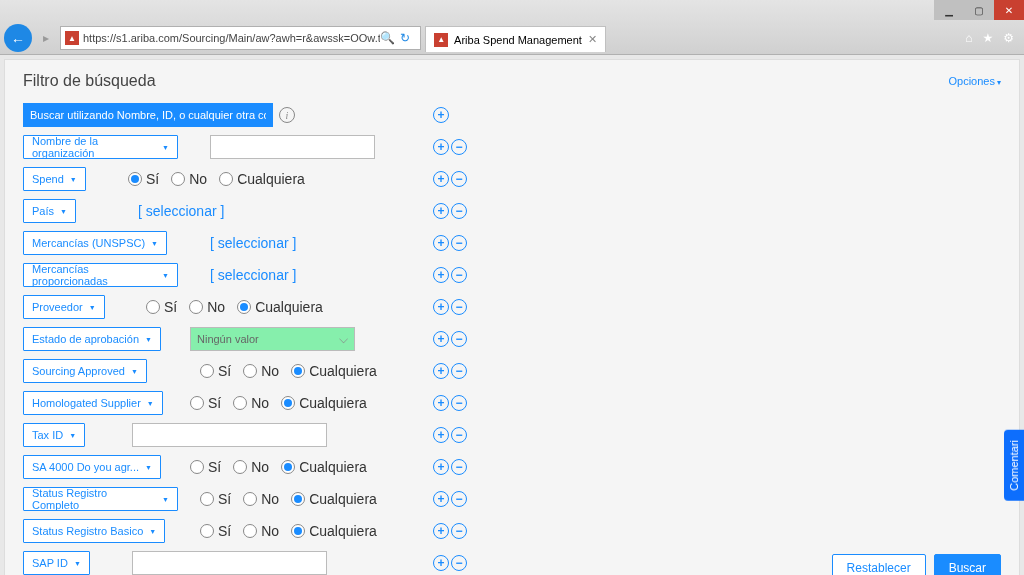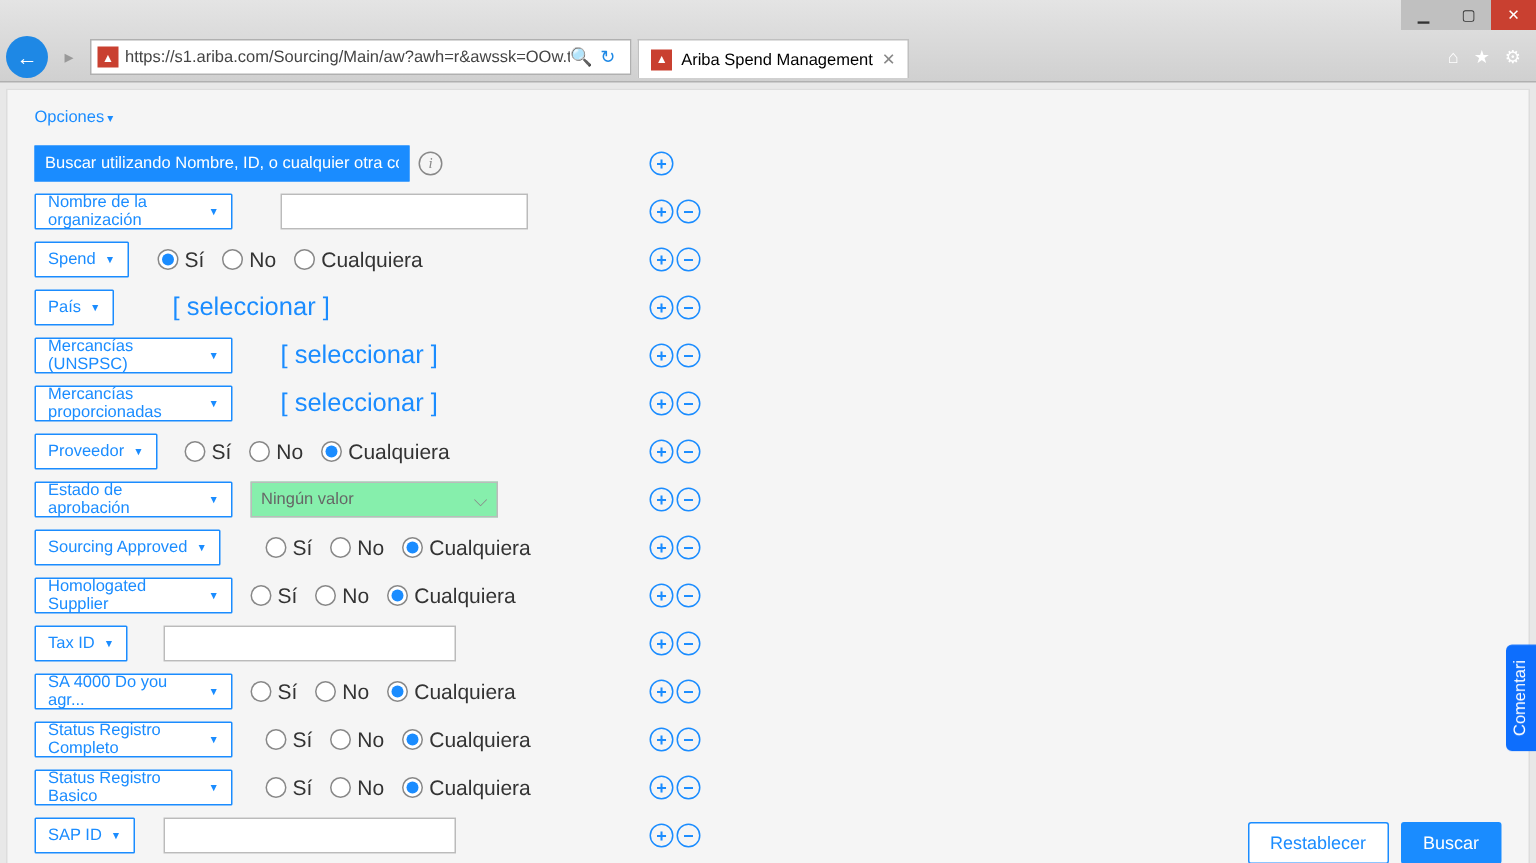--- a/index.html
+++ b/index.html
@@ -26,39 +26,39 @@
     .tab-close { color: #888; cursor: pointer; }
     
     
     .page { background: #f5f5f5; padding: 12px 18px; min-height: 490px; position: relative; border: 1px solid #ddd; margin: 4px; }
     .page-header { display: flex; justify-content: space-between; align-items: center; margin-bottom: 10px; }
     .page-title { font-size: 16px; color: #444; font-weight: normal; }
     .options-link { color: #1a8cff; font-size: 11px; cursor: pointer; }
     .options-link::after { content: '▾'; font-size: 8px; margin-left: 2px; }
     
     .filter-row { display: flex; align-items: center; height: 30px; margin-bottom: 2px; }
-    .filter-label-col { width: 132px; display: flex; }
+    .filter-label-col { width: 155px; display: flex; }
     .filter-input-col { display: flex; align-items: center; flex: 1; gap: 8px; }
     .filter-actions-col { width: 60px; display: flex; gap: 2px; position: absolute; left: 428px; }
     
     .filter-dropdown { display: inline-flex; align-items: center; border: 1px solid #1a8cff; color: #1a8cff; background: #fff; height: 24px; padding: 0 8px; cursor: pointer; font-size: 11px; border-radius: 1px; }
     .filter-dropdown::after { content: '▼'; font-size: 7px; margin-left: 6px; }
     
     .search-input { border: 1px solid #1a8cff; background: #1a8cff; color: #fff; height: 24px; padding: 0 6px; width: 250px; font-size: 11px; }
     .search-input::placeholder { color: #fff; }
     
     .text-input { border: 1px solid #bbb; background: #fff; height: 24px; padding: 0 6px; width: 165px; font-size: 11px; }
     .text-input-wide { width: 195px; }
     
     .select-input { border: 1px solid #bbb; background: #86efac; height: 24px; padding: 0 6px; width: 165px; font-size: 11px; display: flex; align-items: center; justify-content: space-between; cursor: pointer; color: #666; }
     .select-input::after { content: '⌵'; color: #888; font-size: 12px; }
     
     .info-icon { width: 16px; height: 16px; border: 1px solid #888; border-radius: 50%; display: flex; align-items: center; justify-content: center; color: #888; font-size: 10px; margin-left: 6px; cursor: pointer; font-style: italic; font-family: serif;}
     
-    .seleccionar { color: #1a8cff; font-size: 17px; cursor: pointer; }
+    .seleccionar { color: #1a8cff; font-size: 14px; cursor: pointer; }
     
     .radio-group { display: flex; align-items: center; gap: 4px; }
     .radio { width: 14px; height: 14px; border: 1px solid #888; border-radius: 50%; display: flex; align-items: center; justify-content: center; cursor: pointer; background: #fff; }
     .radio.selected::after { content: ''; width: 8px; height: 8px; background: #1a8cff; border-radius: 50%; }
     .radio-label { font-size: 14px; color: #333; margin-right: 8px; }
     
     .icon-plus, .icon-minus { width: 16px; height: 16px; border: 1.5px solid #1a8cff; border-radius: 50%; display: flex; align-items: center; justify-content: center; color: #1a8cff; font-size: 12px; font-weight: bold; cursor: pointer; line-height: 1; }
     
     .bottom-buttons { position: absolute; bottom: 10px; right: 18px; display: flex; gap: 8px; }
     .btn { height: 28px; padding: 0 14px; border: 1px solid #1a8cff; background: #fff; color: #1a8cff; font-size: 12px; cursor: pointer; border-radius: 2px; }
@@ -93,20 +93,21 @@
     <div style="display:flex;gap:10px;color:#fff;padding-right:6px;">
       <span>⌂</span>
       <span>★</span>
       <span>⚙</span>
     </div>
   </div>
 </div>
 
 <div class="page">
   <div class="page-header">
+    <h2 class="page-title">Filtro de búsqueda</h2>
     <span class="options-link">Opciones</span>
   </div>
 
   <div class="filter-row">
     <div style="display:flex;align-items:center;">
       <input class="search-input" placeholder="Buscar utilizando Nombre, ID, o cualquier otra condición" style="">
       <span class="info-icon">i</span>
     </div>
     <div class="filter-actions-col">
       <span class="icon-plus">+</span>

